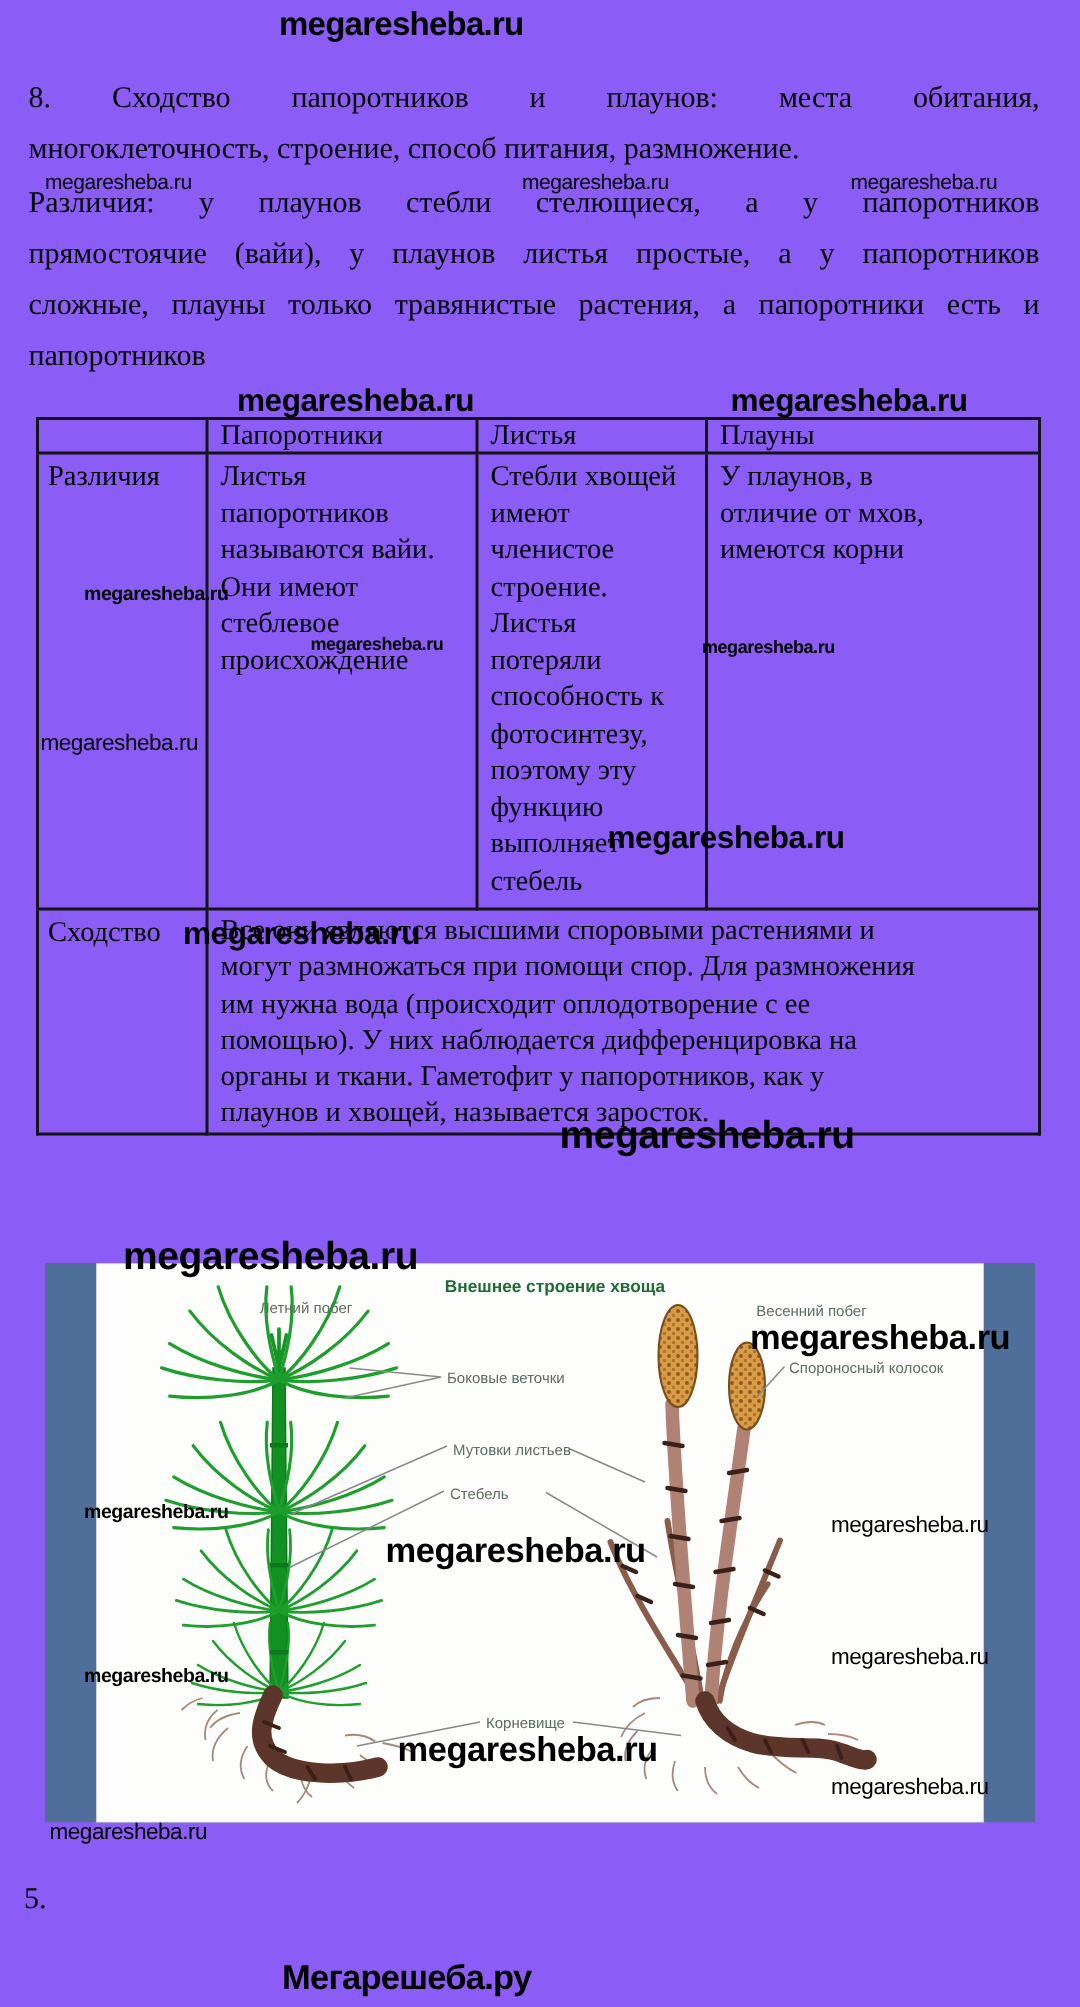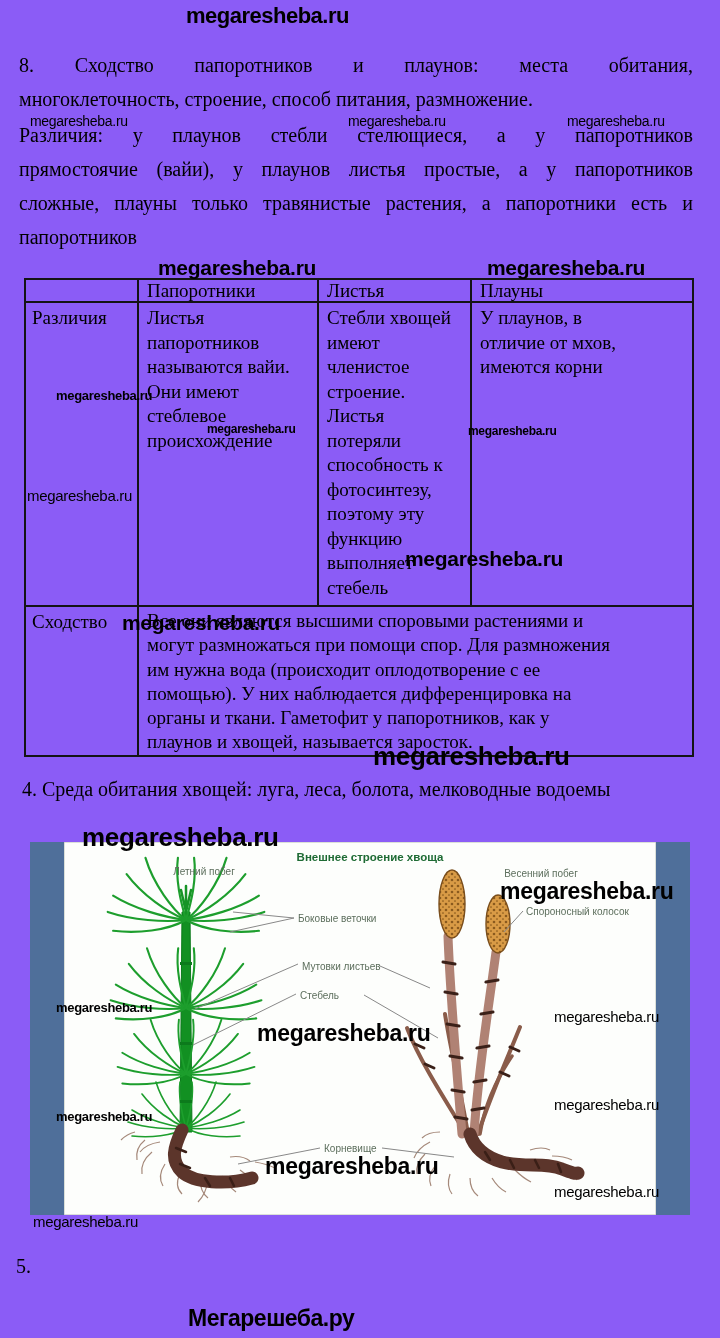--- a/index.html
+++ b/index.html
@@ -89,21 +89,20 @@
 могут размножаться при помощи спор. Для размножения
 им нужна вода (происходит оплодотворение с ее
 помощью). У них наблюдается дифференцировка на
 органы и ткани. Гаметофит у папоротников, как у
 плаунов и хвощей, называется заросток.</td>
       </tr>
     </tbody>
       </table>
   </div>
 
-  <div class="p4">4. Среда обитания хвощей: луга, леса, болота, мелководные водоемы</div>
 
   <div class="figure">
     <svg width="660" height="373" viewBox="0 0 660 373">
 
       <rect x="34" y="0" width="592" height="373" fill="#fdfefc" stroke="#b9c2b6" stroke-width="1"></rect>
 
       <rect x="0" y="0" width="34" height="373" fill="#4f6f9a"></rect>
       <rect x="626" y="0" width="34" height="373" fill="#4f6f9a"></rect>
 
       <defs>

